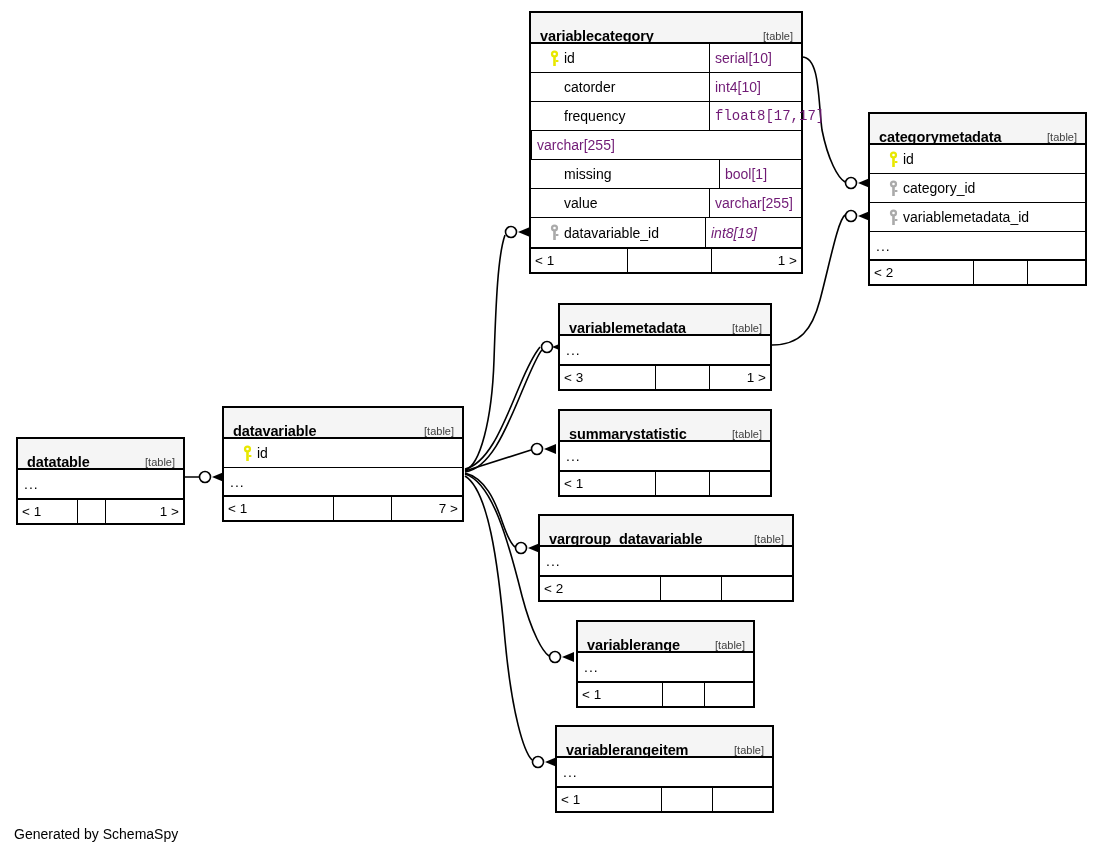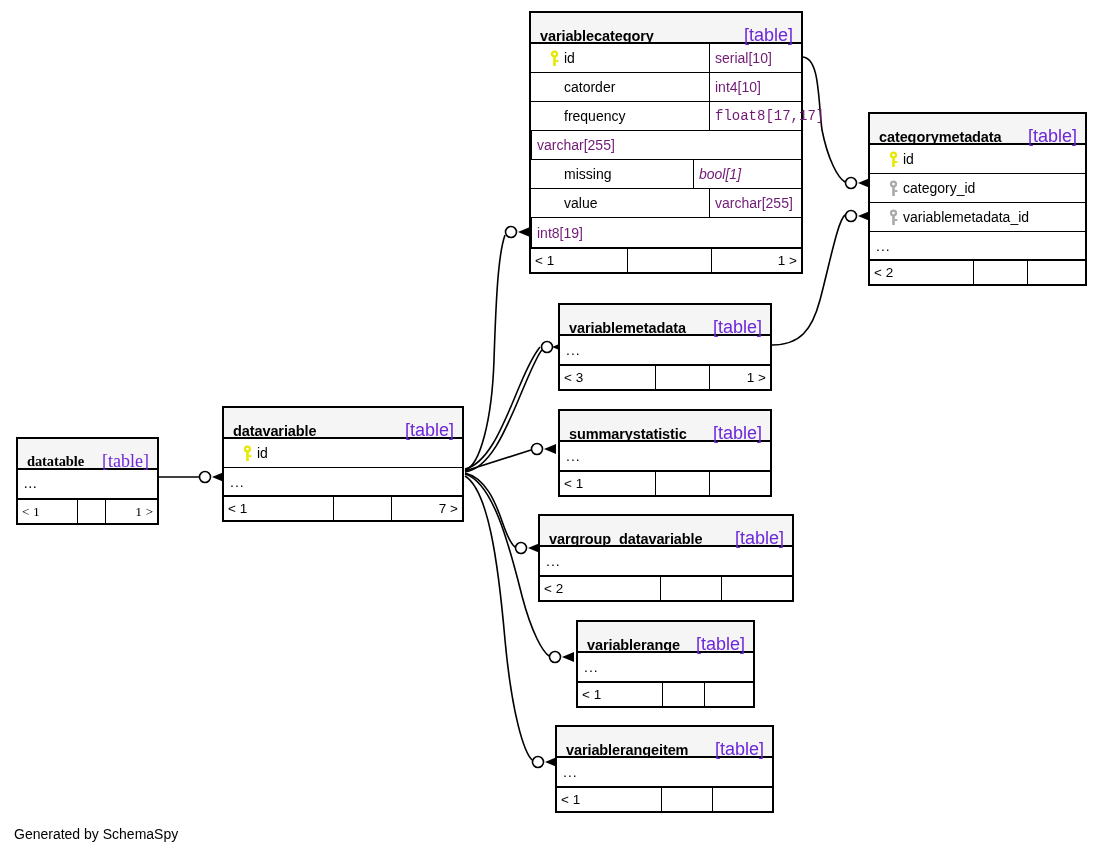--- a/index.html
+++ b/index.html
@@ -46,22 +46,22 @@
     padding: 16px 8px 0 9px;
   }
   .tbl-name {
     font-weight: bold;
     font-size: 14.5px;
     color: #000000;
     letter-spacing: -0.1px;
     white-space: nowrap;
   }
   .tbl-tag {
-    font-size: 18px;
-    color: #6d28d9;
+    font-size: 11px;
+    color: #404040;
     white-space: nowrap;
   }
   .tbl-body {
     display: block;
   }
   .col-row {
     display: flex;
     box-sizing: border-box;
     height: 29px;
     border-bottom: 1px solid #000000;
@@ -226,31 +226,42 @@
         <div class="col-type" style="width:92px;font-family:Liberation Mono, monospace;">float8[17,17]</div>
       </div>
       <div class="col-row">
         <div class="col-type" style="width:92px;">varchar[255]</div>
       </div>
       <div class="col-row">
         <div class="col-name">
           <span class="keyslot"></span>
           <span>missing</span>
         </div>
-        <div class="col-type" style="width:108px;font-style:italic;">bool[1]</div>
+        <div class="col-type" style="width:82px;">bool[1]</div>
       </div>
       <div class="col-row">
         <div class="col-name">
           <span class="keyslot"></span>
           <span>value</span>
         </div>
         <div class="col-type" style="width:92px;">varchar[255]</div>
       </div>
       <div class="col-row">
-        <div class="col-type" style="width:84px;">int8[19]</div>
+        <div class="col-name">
+          <span class="keyslot">
+            <svg width="9" height="17" viewBox="0 0 9 17">
+                <circle cx="4.5" cy="4" r="3.6" fill="#aaaaaa"></circle>
+                <circle cx="4.5" cy="4" r="1.3" fill="#ffffff"></circle>
+                <rect x="3.2" y="6" width="2.6" height="10" fill="#aaaaaa"></rect>
+                <rect x="5.8" y="10" width="2.6" height="2" fill="#aaaaaa"></rect>
+              </svg>
+          </span>
+          <span>datavariable_id</span>
+        </div>
+        <div class="col-type" style="width:96px;font-style:italic;">int8[19]</div>
       </div>
     </div>
     <div class="tbl-footer">
       <div class="foot-cell foot-left" style="width:97px;">&lt; 1</div>
       <div class="foot-cell" style="width:84px;"></div>
       <div class="foot-cell foot-right" style="flex:1 1 auto;">1 &gt;</div>
     </div>
   </div>
 
   <div class="table-node" style="left:868px; top:112px; width:219px;">
@@ -358,21 +369,21 @@
       </div>
       <div class="ellipsis-row">...</div>
     </div>
     <div class="tbl-footer">
       <div class="foot-cell foot-left" style="width:110px;">&lt; 1</div>
       <div class="foot-cell" style="width:58px;"></div>
       <div class="foot-cell foot-right" style="flex:1 1 auto;">7 &gt;</div>
     </div>
   </div>
 
-  <div class="table-node" style="left:16px; top:437px; width:143px;font-family:Liberation Serif, serif;">
+  <div class="table-node" style="left:16px; top:437px; width:169px;">
     <div class="tbl-header">
       <span class="tbl-name">datatable</span>
       <span class="tbl-tag">[table]</span>
     </div>
     <div class="tbl-body">
       <div class="ellipsis-row" style="height:28px;">...</div>
     </div>
     <div class="tbl-footer">
       <div class="foot-cell foot-left" style="width:60px;">&lt; 1</div>
       <div class="foot-cell" style="width:28px;"></div>

